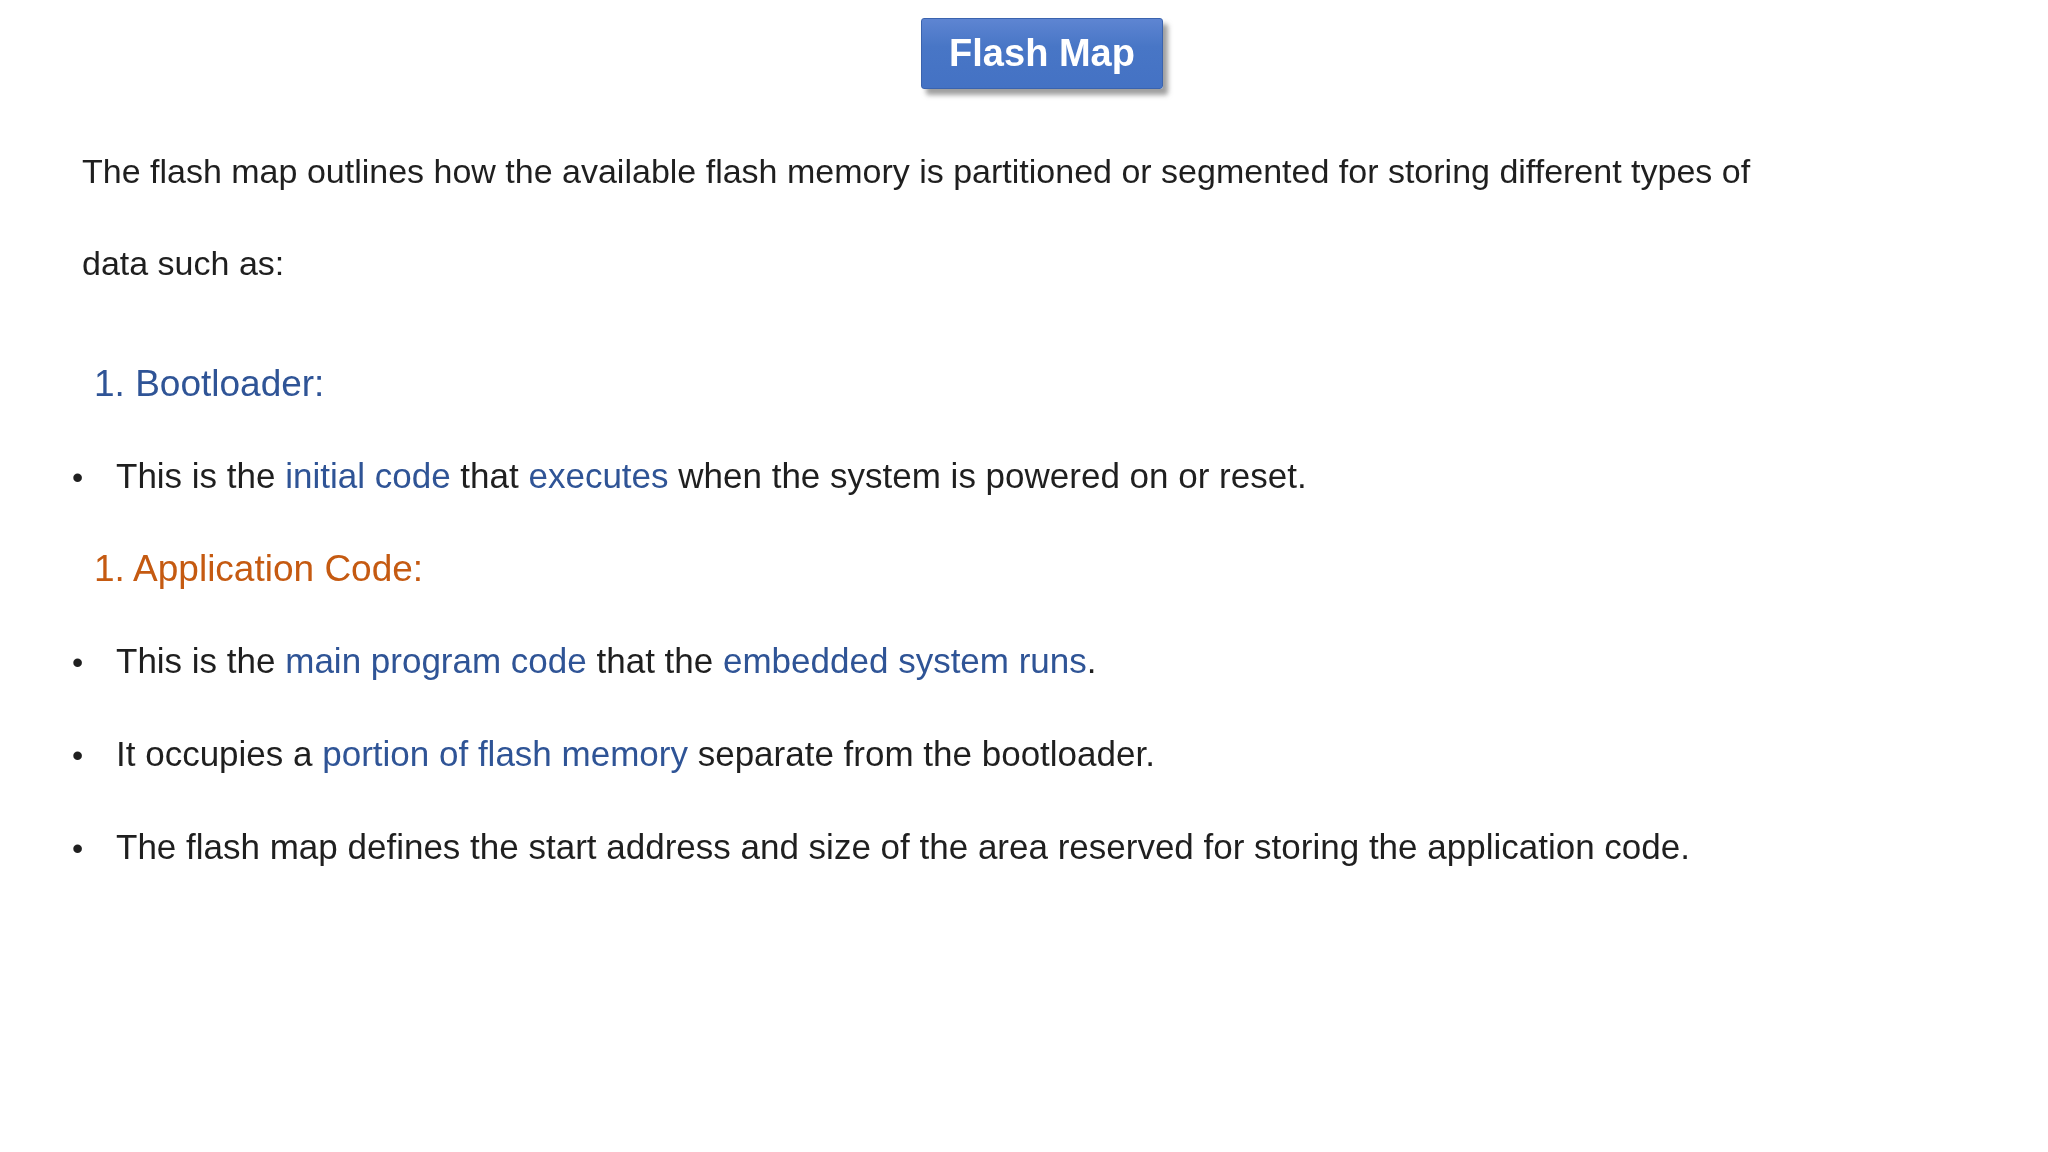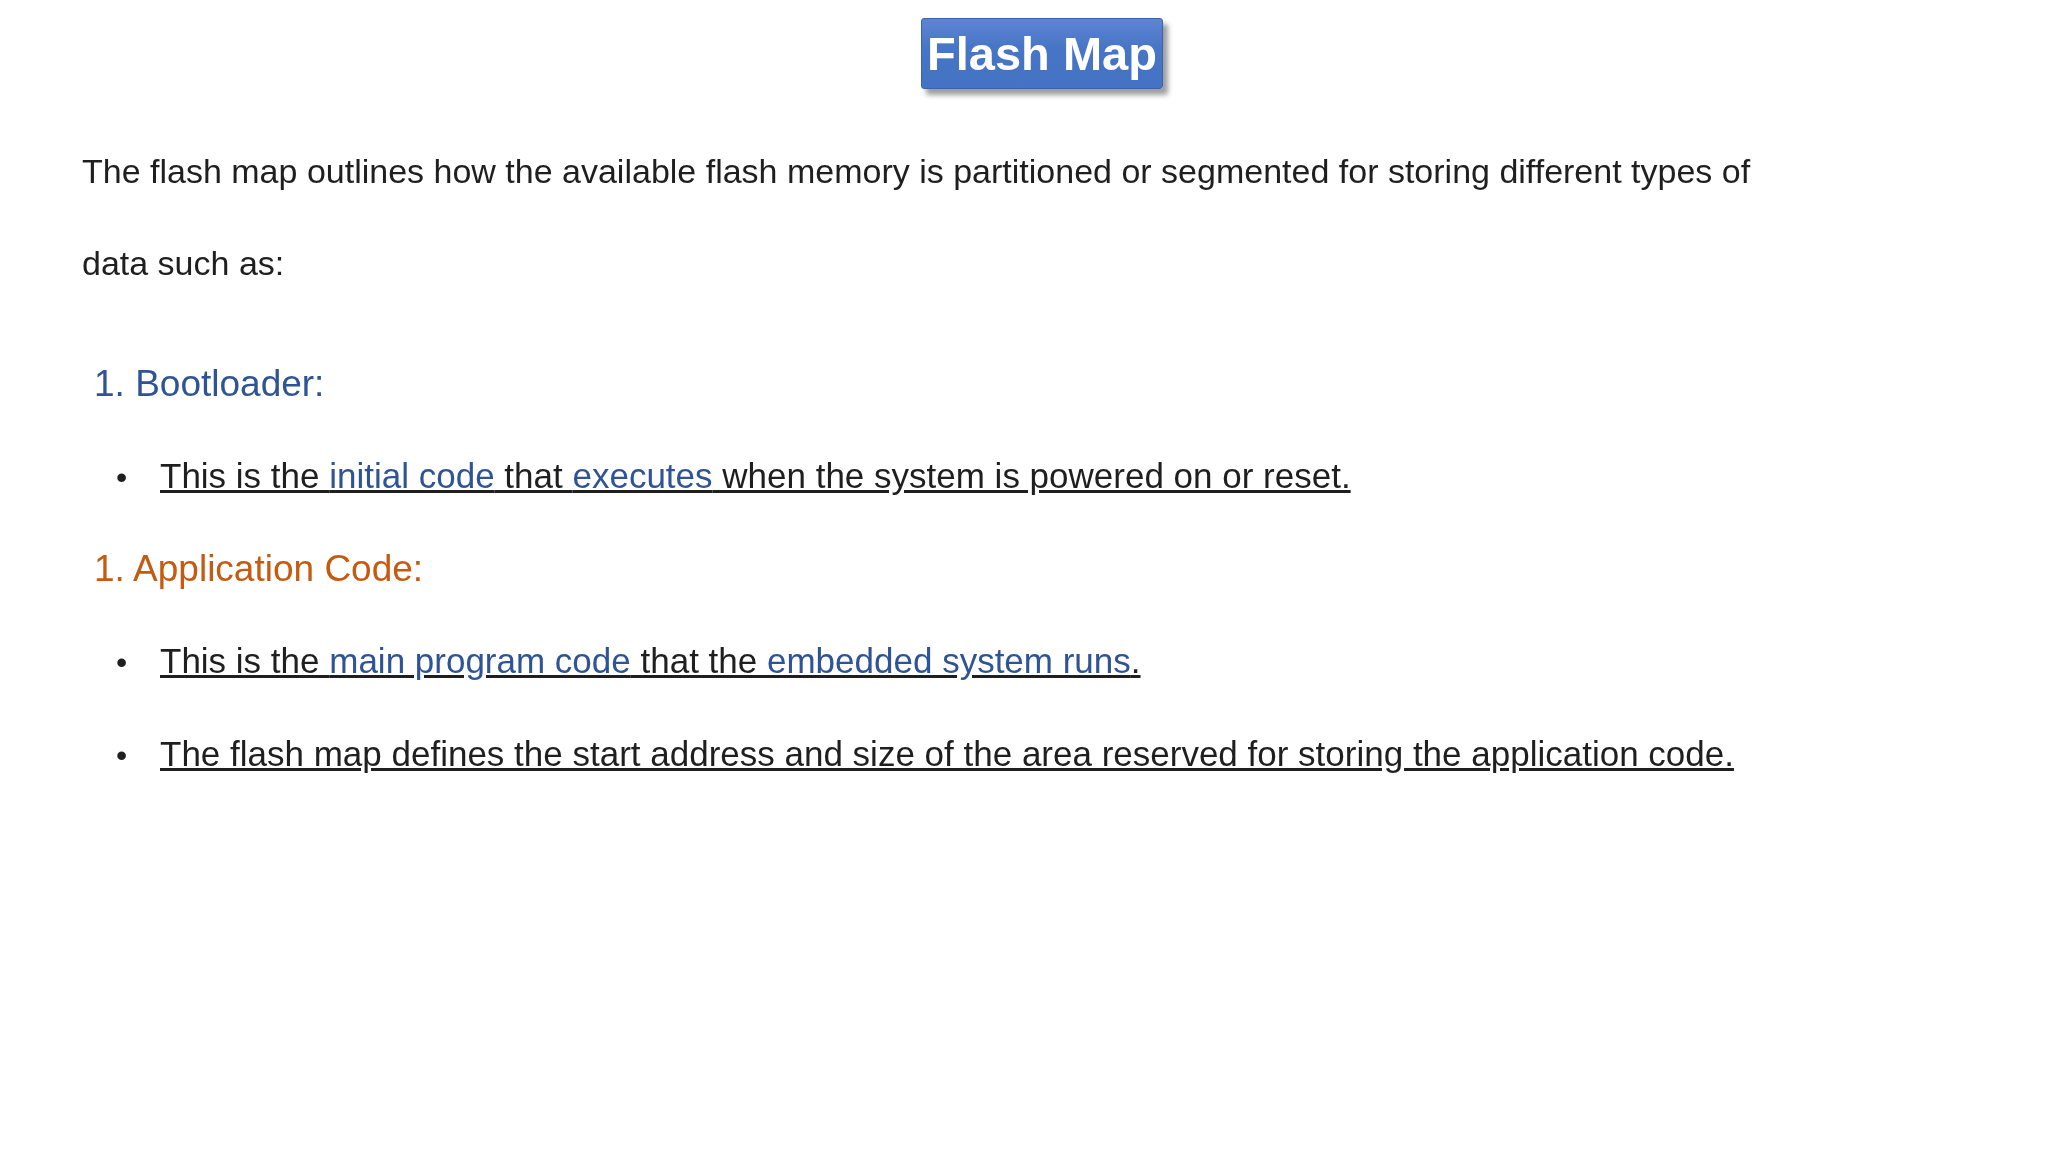--- a/index.html
+++ b/index.html
@@ -17,21 +17,21 @@
   }
   .title-button {
     position: absolute;
     left: 921px;
     top: 18px;
     width: 242px;
     height: 71px;
     display: flex;
     align-items: center;
     justify-content: center;
-    font-size: 47px;
+    font-size: 38px;
     font-weight: bold;
     color: #ffffff;
     background: linear-gradient(180deg, #5e85d2 0%, #4876c6 40%, #4472c4 100%);
     border: 1px solid #3a63ae;
     border-radius: 3px;
     box-shadow: 5px 6px 5px rgba(95, 95, 95, 0.6);
     cursor: pointer;
     box-sizing: border-box;
   }
   .intro {
@@ -49,23 +49,22 @@
     top: 338px;
     width: 1679px;
     font-size: 35px;
     line-height: 92px;
   }
   .section-heading {
     padding-left: 94px;
     font-size: 37px;
   }
   .bullet-row {
-    padding-left: 116px;
+    padding-left: 72px;
     white-space: nowrap;
-    text-decoration: underline;
   }
   .bullet-dot {
     display: inline-block;
     width: 44px;
     font-size: 32px;
   }
   .seg-plain { color: #1f1f1f; }
   .seg-highlight { color: #2F5496; }
 </style>
 </head>
@@ -76,14 +75,15 @@
 <div class="intro">
   <span class="intro-line">The flash map outlines how the available flash memory is partitioned or segmented for storing different types of</span>
   <span class="intro-line">data such as:</span>
 </div>
 
 <div class="content" id="content">
     <div class="section-heading" style="color: rgb(47, 84, 150);">1. Bootloader:</div>
     <div class="bullet-row"><span class="bullet-dot">•</span><span class="seg-plain">This is the </span><span class="seg-highlight">initial code</span><span class="seg-plain"> that </span><span class="seg-highlight">executes</span><span class="seg-plain"> when the system is powered on or reset.</span></div>
     <div class="section-heading" style="color: rgb(197, 90, 17);">1. Application Code:</div>
     <div class="bullet-row"><span class="bullet-dot">•</span><span class="seg-plain">This is the </span><span class="seg-highlight">main program code</span><span class="seg-plain"> that the </span><span class="seg-highlight">embedded system runs</span><span class="seg-plain">.</span></div>
+    <div class="bullet-row"><span class="bullet-dot">•</span><span class="seg-plain">It occupies a </span><span class="seg-highlight">portion of flash memory</span><span class="seg-plain"> separate from the bootloader.</span></div>
     <div class="bullet-row"><span class="bullet-dot">•</span><span class="seg-plain">The flash map defines the start address and size of the area reserved for storing the application code.</span></div>
   </div>
 
 </body></html>

